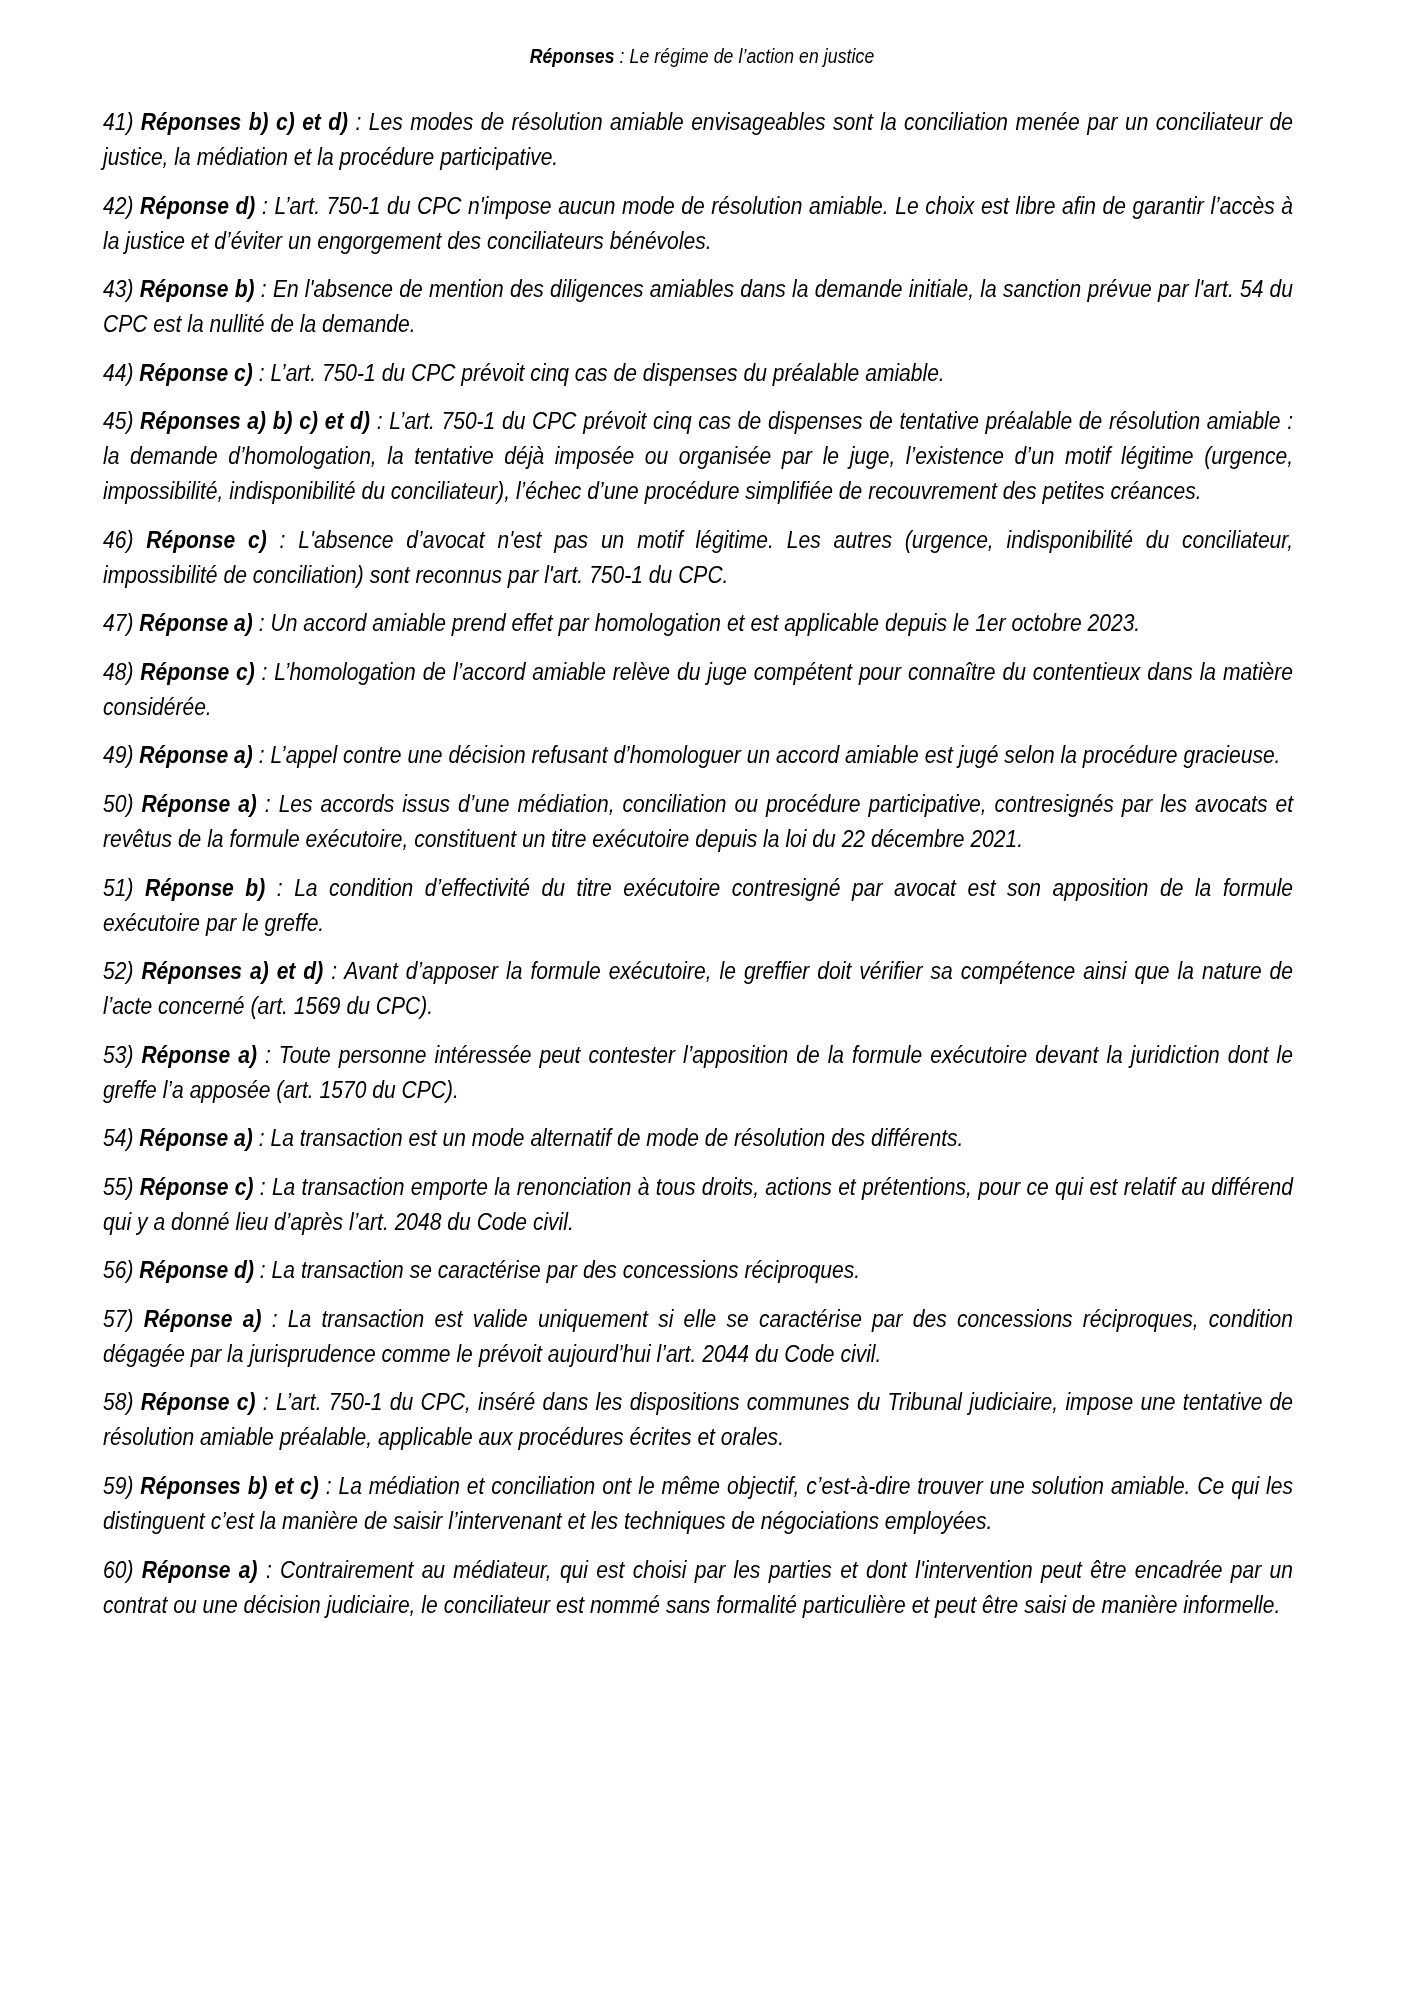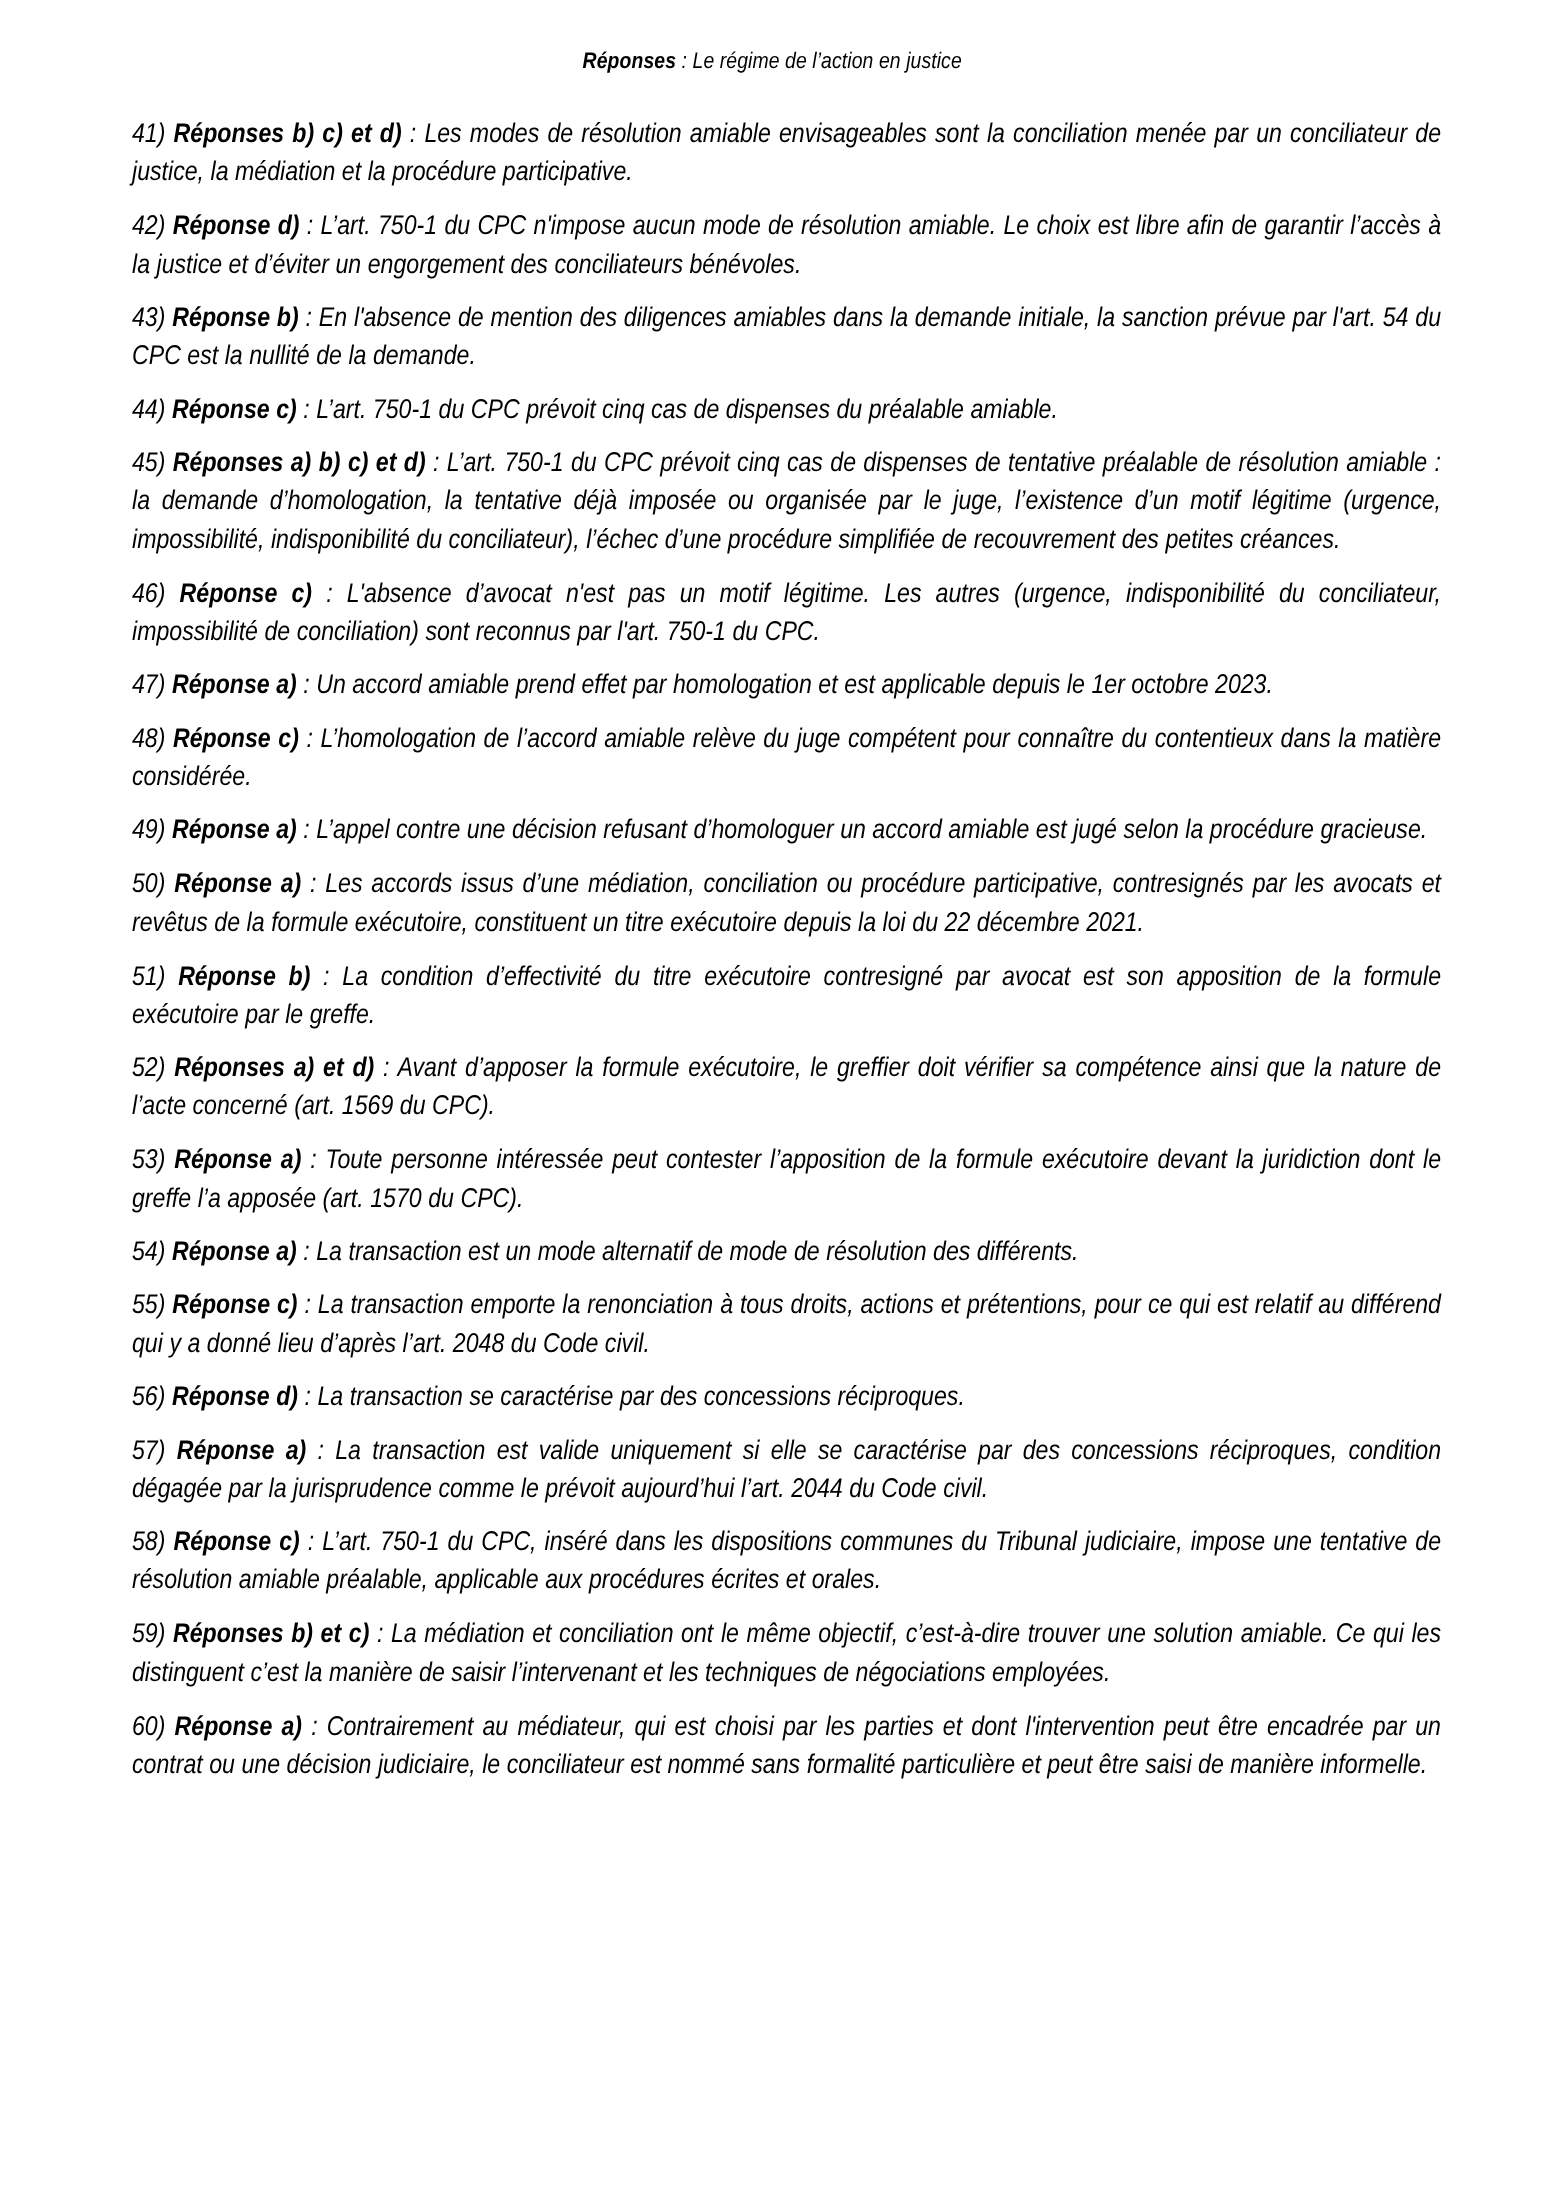--- a/index.html
+++ b/index.html
@@ -37,21 +37,21 @@
     white-space: nowrap;
   }
   .running-head .rh-strong {
     font-weight: bold;
   }
 
   
   .content {
     position: absolute;
     top: 104px;
-    left: 120px;
+    left: 103px;
     width: 1190px;
   }
 
   .answer {
     font-size: 24.6px;
     line-height: 1.425;
     font-style: italic;
     text-align: justify;
     text-justify: inter-word;
     margin: 0 0 13.5px 0;

